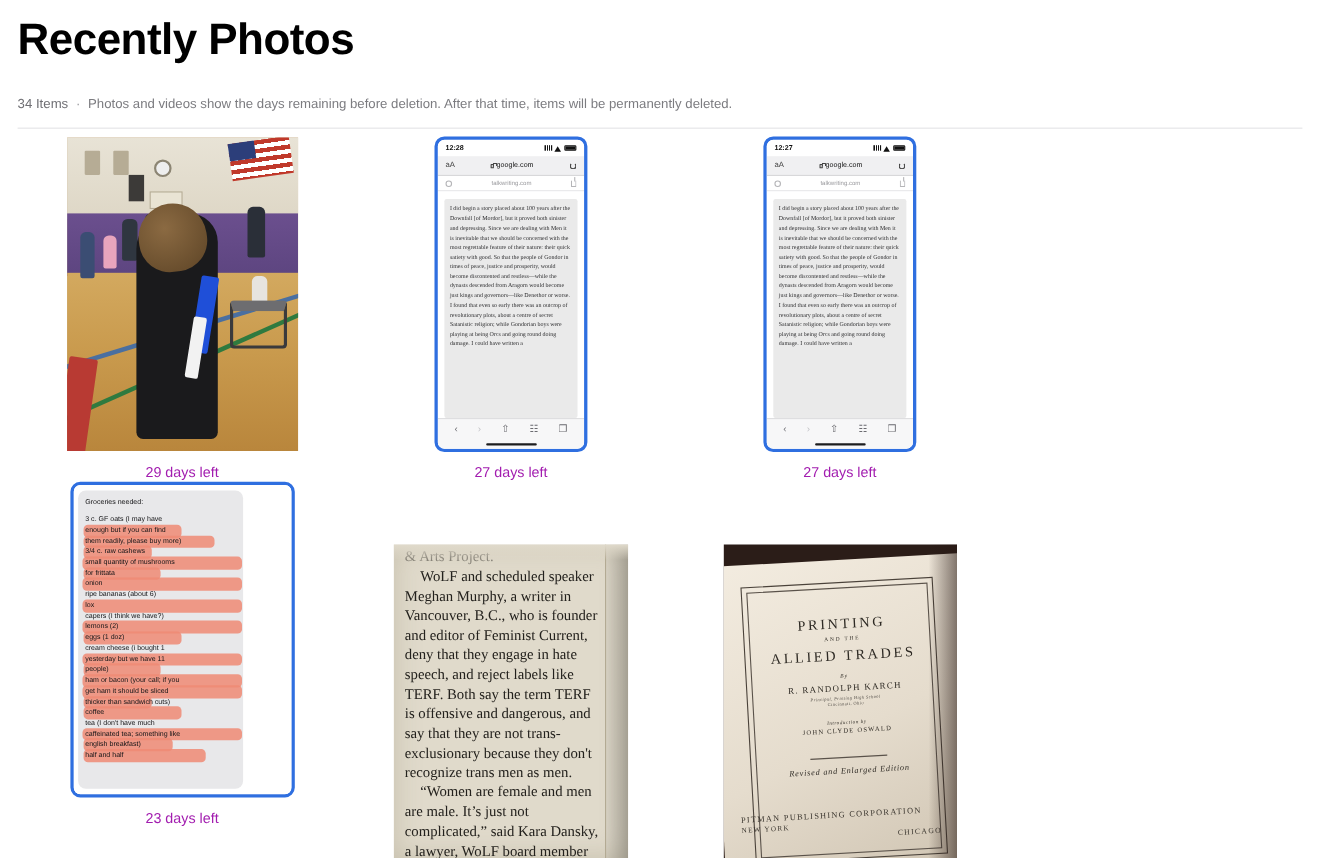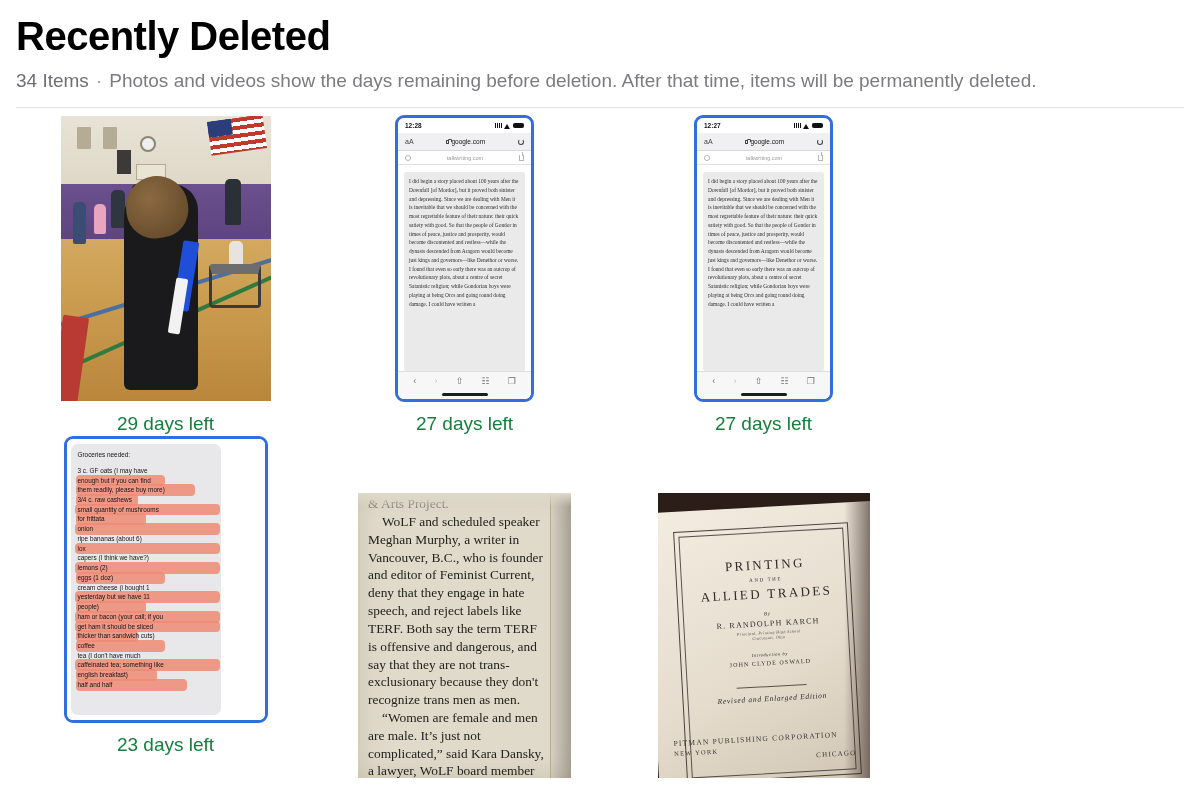--- a/index.html
+++ b/index.html
@@ -11,22 +11,22 @@
   }
   .page { position: relative; width: 1200px; height: 787px; background:#fff; }
 
   
   .header { padding: 14px 16px 0 16px; }
   .page-title {
     font-size: 40px; font-weight: 700; letter-spacing: -0.5px;
     color: #000; line-height: 1.12;
   }
   .subtitle-row {
-    margin-top: 10px;
-    font-size: 19px; color: #7c7c80; white-space: nowrap;
+    margin-top: 28px;
+    font-size: 12px; color: #7c7c80; white-space: nowrap;
     overflow: hidden; line-height: 1.25;
   }
   .subtitle-count { color: #6f6f74; }
   .subtitle-dot { margin: 0 7px; color:#9a9a9f; }
   .divider {
     margin: 14px 16px 0 16px;
     height: 1px; background: #e3e3e5;
   }
 
   
@@ -40,21 +40,21 @@
     width: 299px;
     display: flex; flex-direction: column; align-items: center;
   }
   .row2 { margin-top: 56px; }
   .thumb-wrap {
     height: 290px; width: 100%;
     display: flex; align-items: center; justify-content: center;
   }
   .daylabel {
     margin-top: 9px;
-    font-size: 19px; color: #15803d;
+    font-size: 13px; color: #a21caf;
     text-align: center;
   }
 
   
   .photo {
     position: relative; overflow: hidden;
     background: #cfcfcf;
   }
   .selected {
     border: 3px solid #2f6fe0;
@@ -310,21 +310,21 @@
     position:absolute; right:0; top:0; width:26px; height:100%;
     background: linear-gradient(90deg, rgba(40,25,20,0) , rgba(40,25,20,0.55));
   }
 </style>
 </head>
 <body>
 
 <div class="page">
 
   <div class="header">
-    <div class="page-title">Recently Deleted</div>
+    <div class="page-title">Recently Photos</div>
     <div class="subtitle-row">
       <span class="subtitle-count">34 Items</span><span class="subtitle-dot">·</span><span>Photos and videos show the days remaining before deletion. After that time, items will be permanently deleted.</span>
     </div>
   </div>
   <div class="divider"></div>
 
   <div class="grid">
 
     <div class="cell">
       <div class="thumb-wrap">

